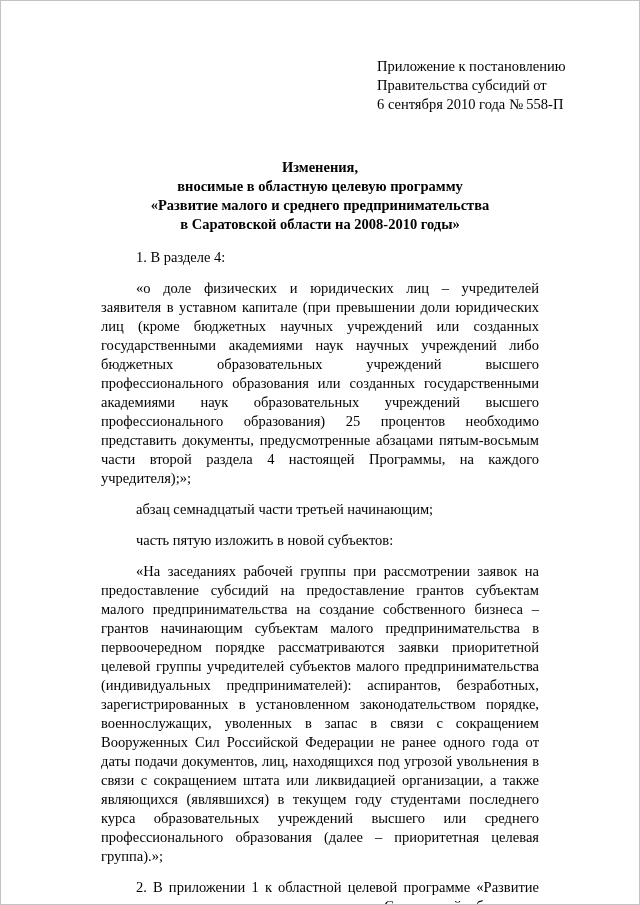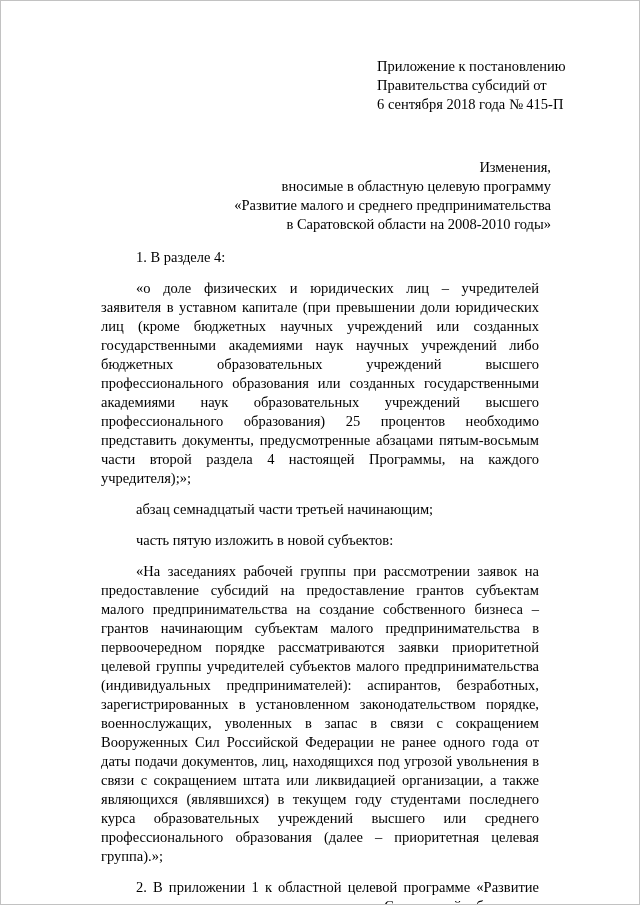--- a/index.html
+++ b/index.html
@@ -25,22 +25,22 @@
   .header-block {
     margin-left: 288px;
     font-size: 14.5px;
     line-height: 19px;
   }
   .header-block div {
     white-space: nowrap;
   }
   .title-block {
     margin-top: 44px;
-    text-align: right;
-    font-weight: normal;
+    text-align: center;
+    font-weight: bold;
     font-size: 14.5px;
     line-height: 19px;
   }
   .body-block {
     margin-top: 14px;
     font-size: 14.5px;
     line-height: 19px;
   }
   .body-block p {
     margin: 12px;
@@ -49,21 +49,21 @@
   }
 </style>
 </head>
 <body>
 
 <div class="page">
 
   <div class="header-block">
     <div>Приложение к постановлению</div>
     <div>Правительства субсидий от</div>
-    <div>6 сентября 2018 года № 415-П</div>
+    <div>6 сентября 2010 года № 558-П</div>
   </div>
 
   <div class="title-block">
     <div>Изменения,</div>
     <div>вносимые в областную целевую программу</div>
     <div>«Развитие малого и среднего предпринимательства</div>
     <div>в Саратовской области на 2008-2010 годы»</div>
   </div>
 
   <div class="body-block">

